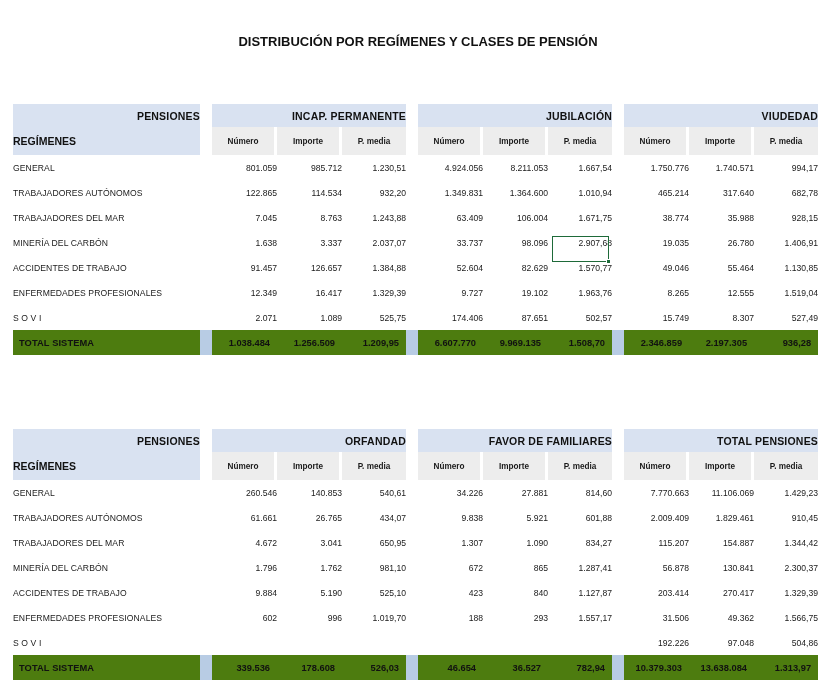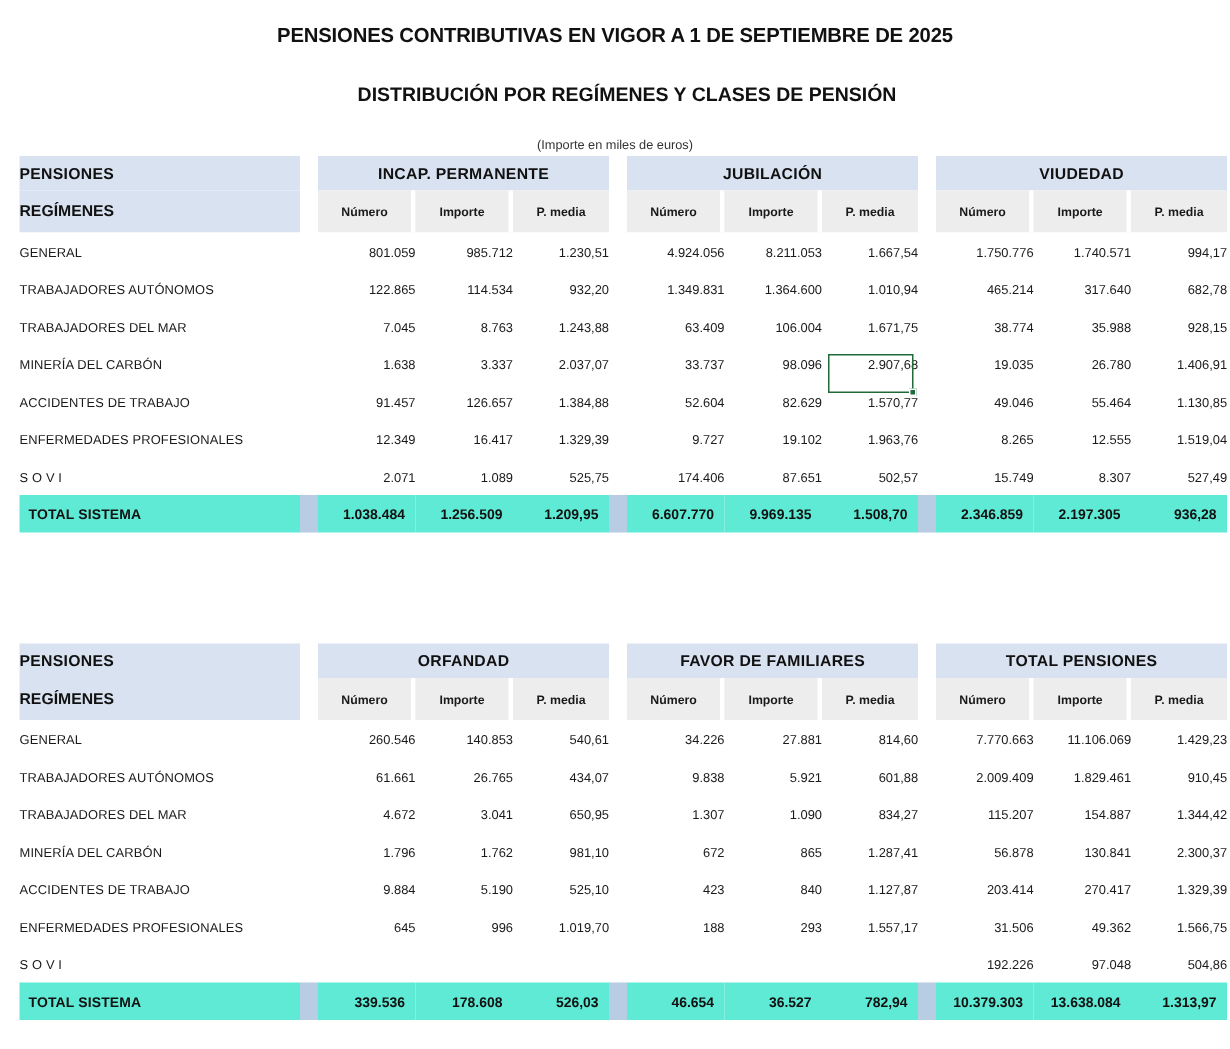--- a/index.html
+++ b/index.html
@@ -67,28 +67,29 @@
   col.c-med     { width: 64px;  }
 
   
   tr.group-row td {
     height: 23px;
     padding: 0;
     vertical-align: middle;
   }
   td.group-band {
     background: #d9e2f1;
-    text-align: center;
+    text-align: right;
     font-size: 10.5px;
     font-weight: bold;
     color: #111111;
     letter-spacing: 0.2px;
   }
   td.pensiones-band {
     background: #d9e2f1;
+    text-align: right;
     padding-right: 9px;
     font-size: 10.5px;
     font-weight: bold;
     color: #111111;
     letter-spacing: 0.2px;
   }
   td.gap-cell { background: #ffffff; }
 
   
   tr.sub-row td {
@@ -136,21 +137,21 @@
   td.val {
     text-align: right;
     padding-right: 7px;
   }
 
   
   tr.total-row td {
     height: 25px;
     padding: 0;
     vertical-align: middle;
-    background: #5eead4;
+    background: #4d7c0f;
     font-size: 9.3px;
     font-weight: bold;
     color: #111111;
   }
   tr.total-row td.gap-cell { background: #b8cce4; }
   tr.total-row td.regimen-name { padding-left: 6px; }
   tr.total-row td.val { padding-right: 7px; }
 
   
   .cell-selection {
@@ -168,23 +169,21 @@
     height: 5px;
     background: #1e6a39;
     border: 1px solid #ffffff;
     box-sizing: border-box;
   }
 </style>
 </head>
 <body>
 
 <div class="title-block">
-  <div class="doc-title">PENSIONES CONTRIBUTIVAS EN VIGOR A 1 DE SEPTIEMBRE DE 2025</div>
   <div class="doc-subtitle">DISTRIBUCIÓN POR REGÍMENES Y CLASES DE PENSIÓN</div>
-  <div class="doc-note">(Importe en miles de euros)</div>
 </div>
 
 <div class="table-wrap" id="table-one">
   <table class="pension-table">
     <colgroup>
       <col class="c-regimen">
         <col class="c-gap">
       <col class="c-num">
         <col class="c-imp">
         <col class="c-med">
@@ -462,21 +461,21 @@
           <td class="val">840</td>
           <td class="val">1.127,87</td>
           <td class="gap-cell"></td>
           <td class="val">203.414</td>
           <td class="val">270.417</td>
           <td class="val">1.329,39</td>
         </tr>
         <tr class="data-row">
           <td class="regimen-name">ENFERMEDADES PROFESIONALES</td>
           <td class="gap-cell"></td>
-          <td class="val">645</td>
+          <td class="val">602</td>
           <td class="val">996</td>
           <td class="val">1.019,70</td>
           <td class="gap-cell"></td>
           <td class="val">188</td>
           <td class="val">293</td>
           <td class="val">1.557,17</td>
           <td class="gap-cell"></td>
           <td class="val">31.506</td>
           <td class="val">49.362</td>
           <td class="val">1.566,75</td>

